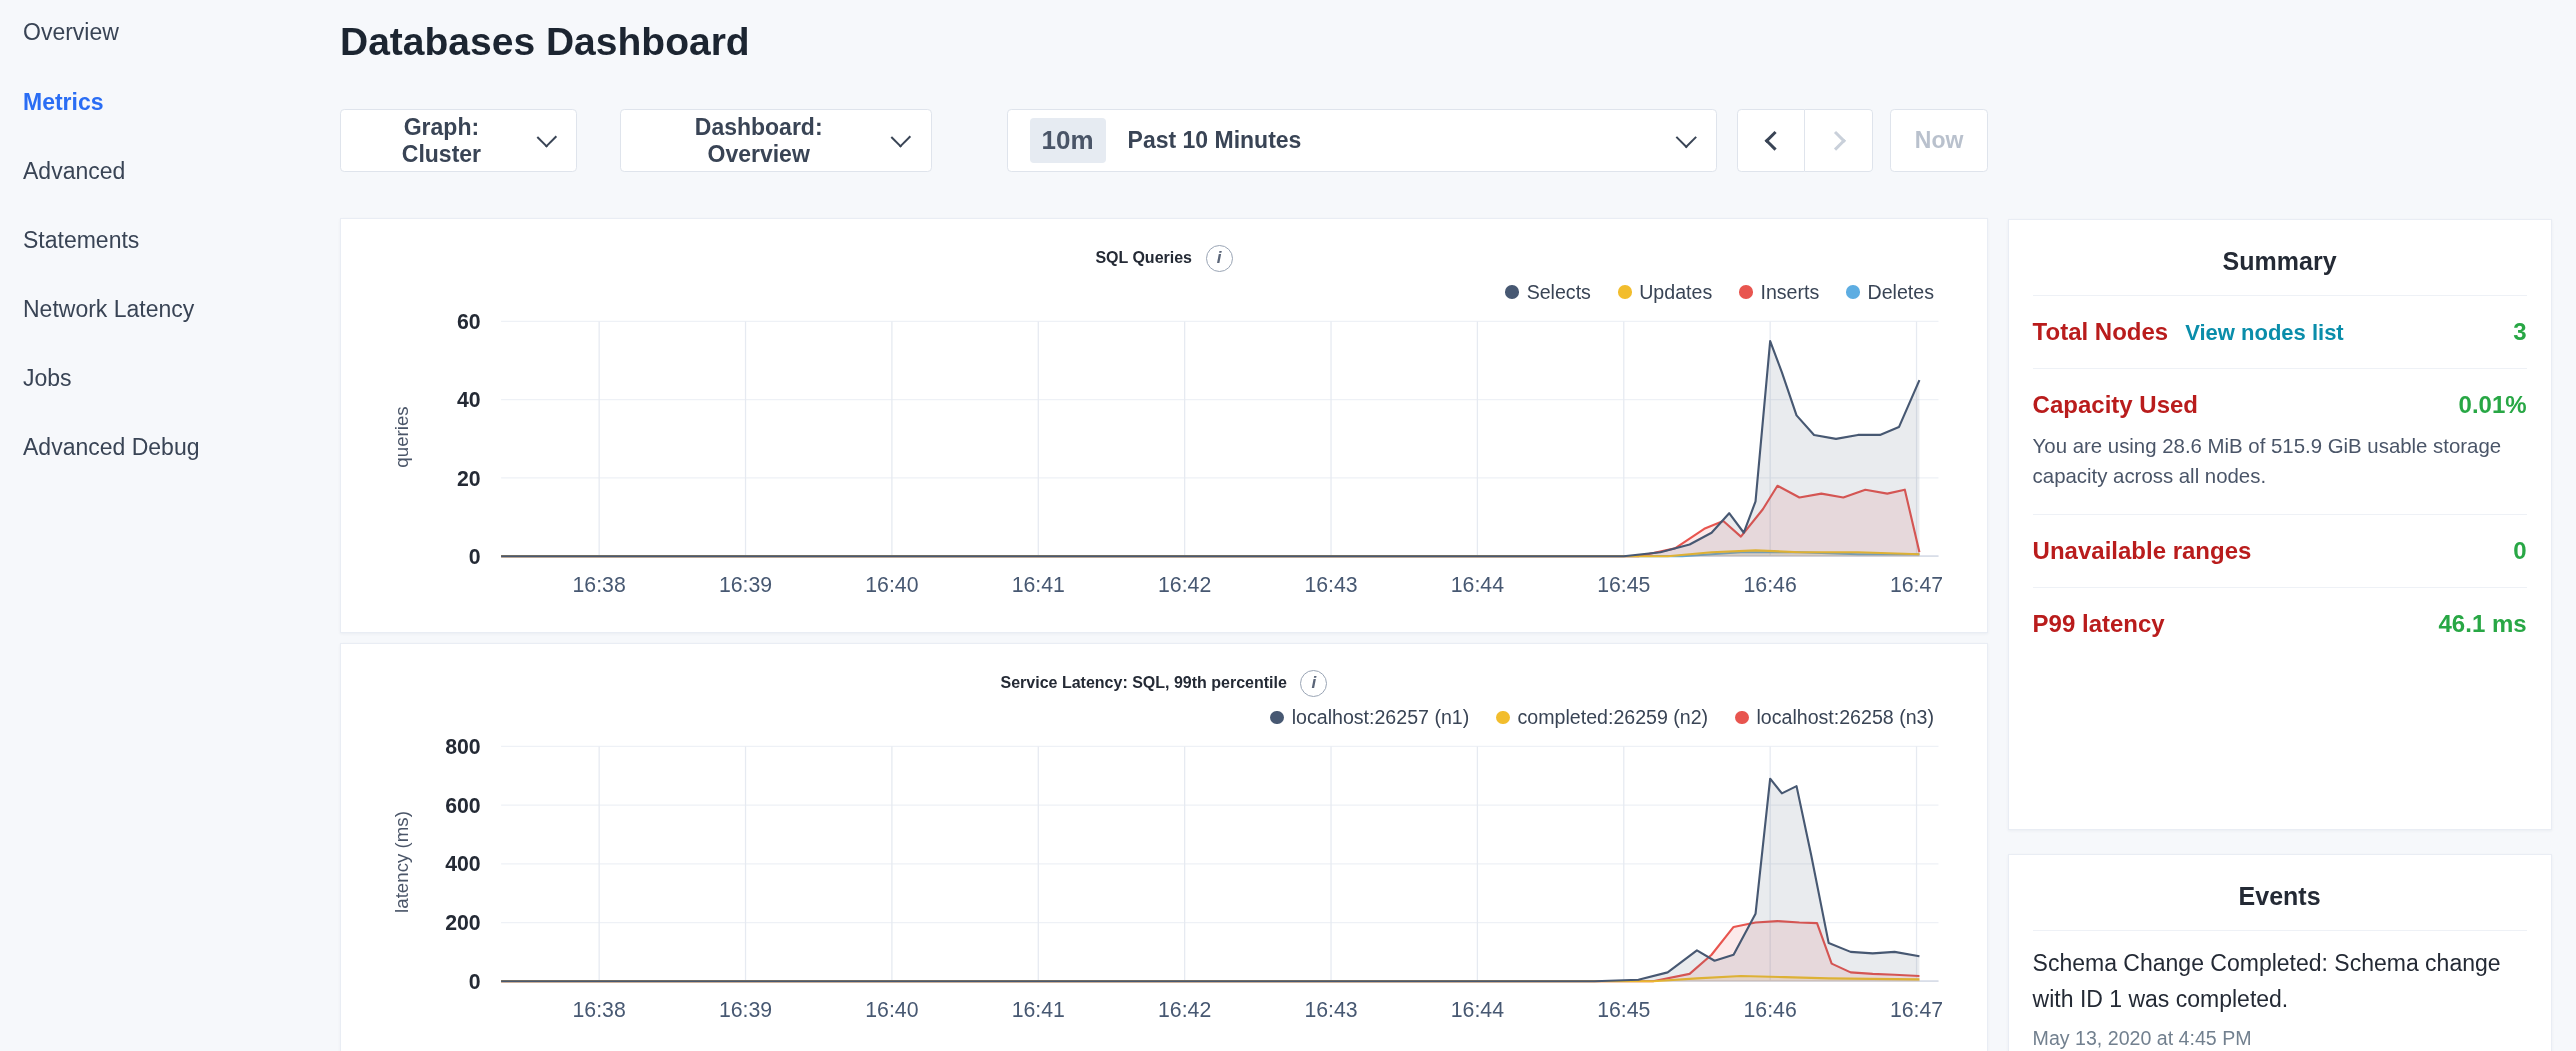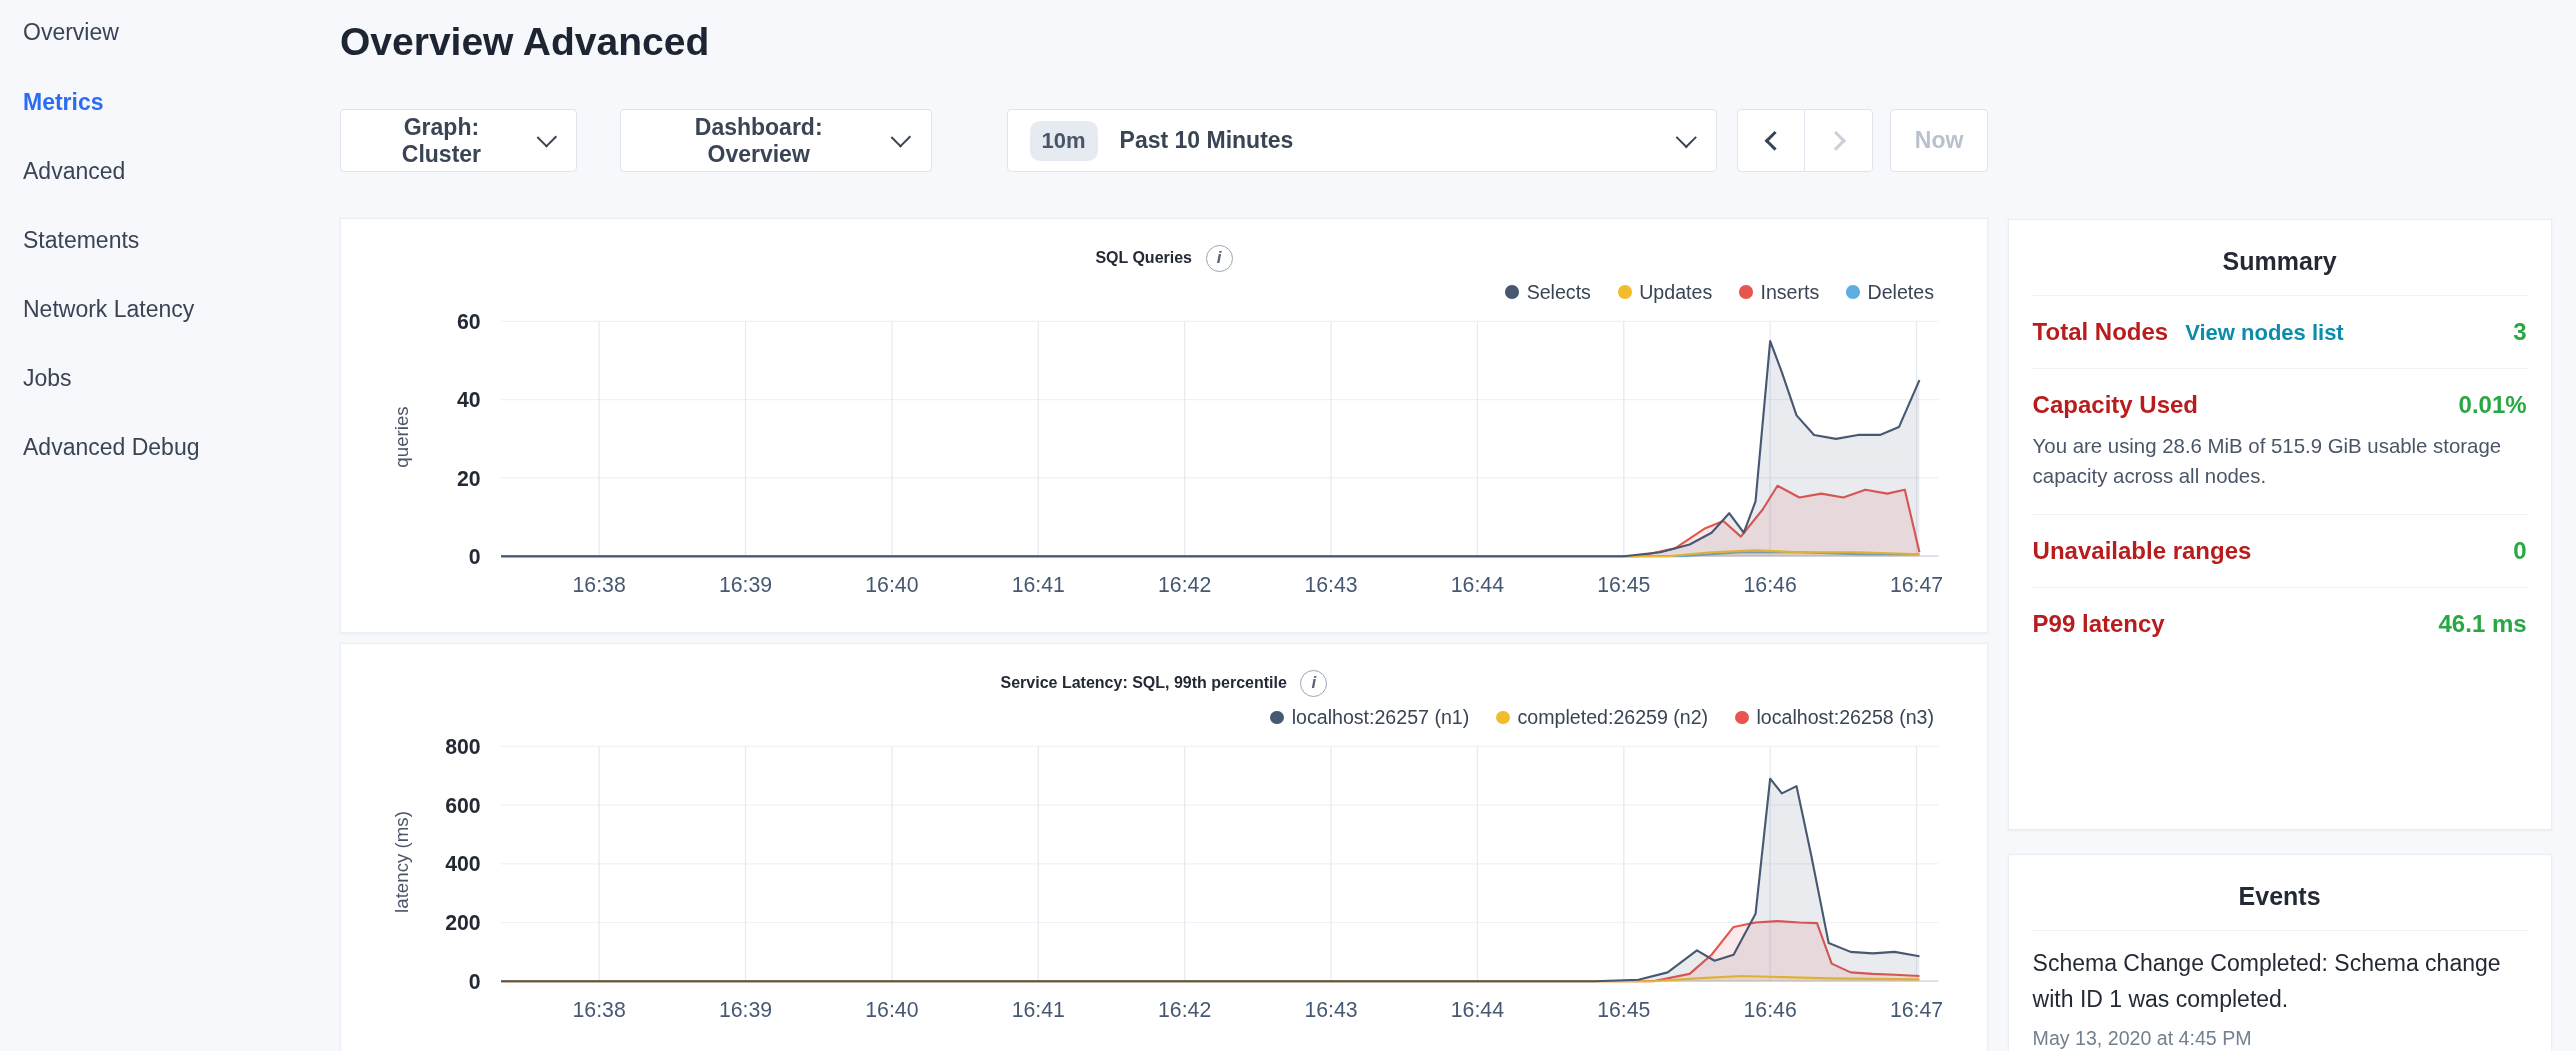--- a/index.html
+++ b/index.html
@@ -20,21 +20,21 @@
   .main{width:1648px;flex-shrink:0;}
   .page-title{font-size:39px;font-weight:700;color:#1c2531;margin:20.4px 0 0;line-height:1.15;}
 
   .controls{display:flex;align-items:flex-end;margin-top:44px;height:63px;}
   .btn{display:flex;align-items:center;background:#fff;border:1.7px solid #dfe4ec;border-radius:4.3px;height:63px;
        font-size:23px;font-weight:700;color:#394455;cursor:pointer;font-family:inherit;padding:0;}
   .dropdown{padding:0 22px;}
   .dropdown .chev{margin-left:20.4px;}
   .dd-dashboard{margin-left:43px;}
   .time-select{margin-left:75px;width:726px;padding:0 22px;}
-  .time-badge{background:#e6ebf2;border-radius:10px;padding:6.8px 12px;font-size:22px;font-weight:700;color:#4a5568;margin-right:22px;}
+  .time-badge{background:#e6ebf2;border-radius:4px;padding:6.8px 12px;font-size:26px;font-weight:700;color:#4a5568;margin-right:22px;}
   .time-select .chev{margin-left:auto;}
   .chev{width:14.5px;height:14.5px;border-right:2.6px solid #394455;border-bottom:2.6px solid #394455;transform:rotate(45deg);margin-top:-6.8px;}
   .arrow-group{display:flex;margin-left:20.4px;}
   .arrow-btn{width:68px;justify-content:center;}
   .arrow-btn.prev{border-radius:4.3px 0 0 4.3px;}
   .arrow-btn.next{border-radius:0 4.3px 4.3px 0;border-left:none;}
   .arr{width:13.6px;height:13.6px;border-right:3.4px solid #394455;border-bottom:3.4px solid #394455;}
   .arr.left{transform:rotate(135deg);margin-left:6.8px;}
   .arr.right{transform:rotate(-45deg);margin-right:6.8px;border-color:#c9d0da;}
   .now-btn{margin-left:17px;width:100px;justify-content:center;color:#b9c1cd;}
@@ -80,21 +80,21 @@
     <a class="nav-item">Overview</a>
     <a class="nav-item active" style="color: rgb(42, 109, 244);">Metrics</a>
     <a class="nav-item">Advanced</a>
     <a class="nav-item">Statements</a>
     <a class="nav-item">Network Latency</a>
     <a class="nav-item">Jobs</a>
     <a class="nav-item">Advanced Debug</a>
   </nav>
 
   <main class="main">
-    <h1 class="page-title">Overview Advanced</h1>
+    <h1 class="page-title">Databases Dashboard</h1>
 
     <div class="controls">
       <button class="btn dropdown">
         <span>Graph: Cluster</span>
         <span class="chev"></span>
       </button>
       <button class="btn dropdown dd-dashboard">
         <span>Dashboard: Overview</span>
         <span class="chev"></span>
       </button>

